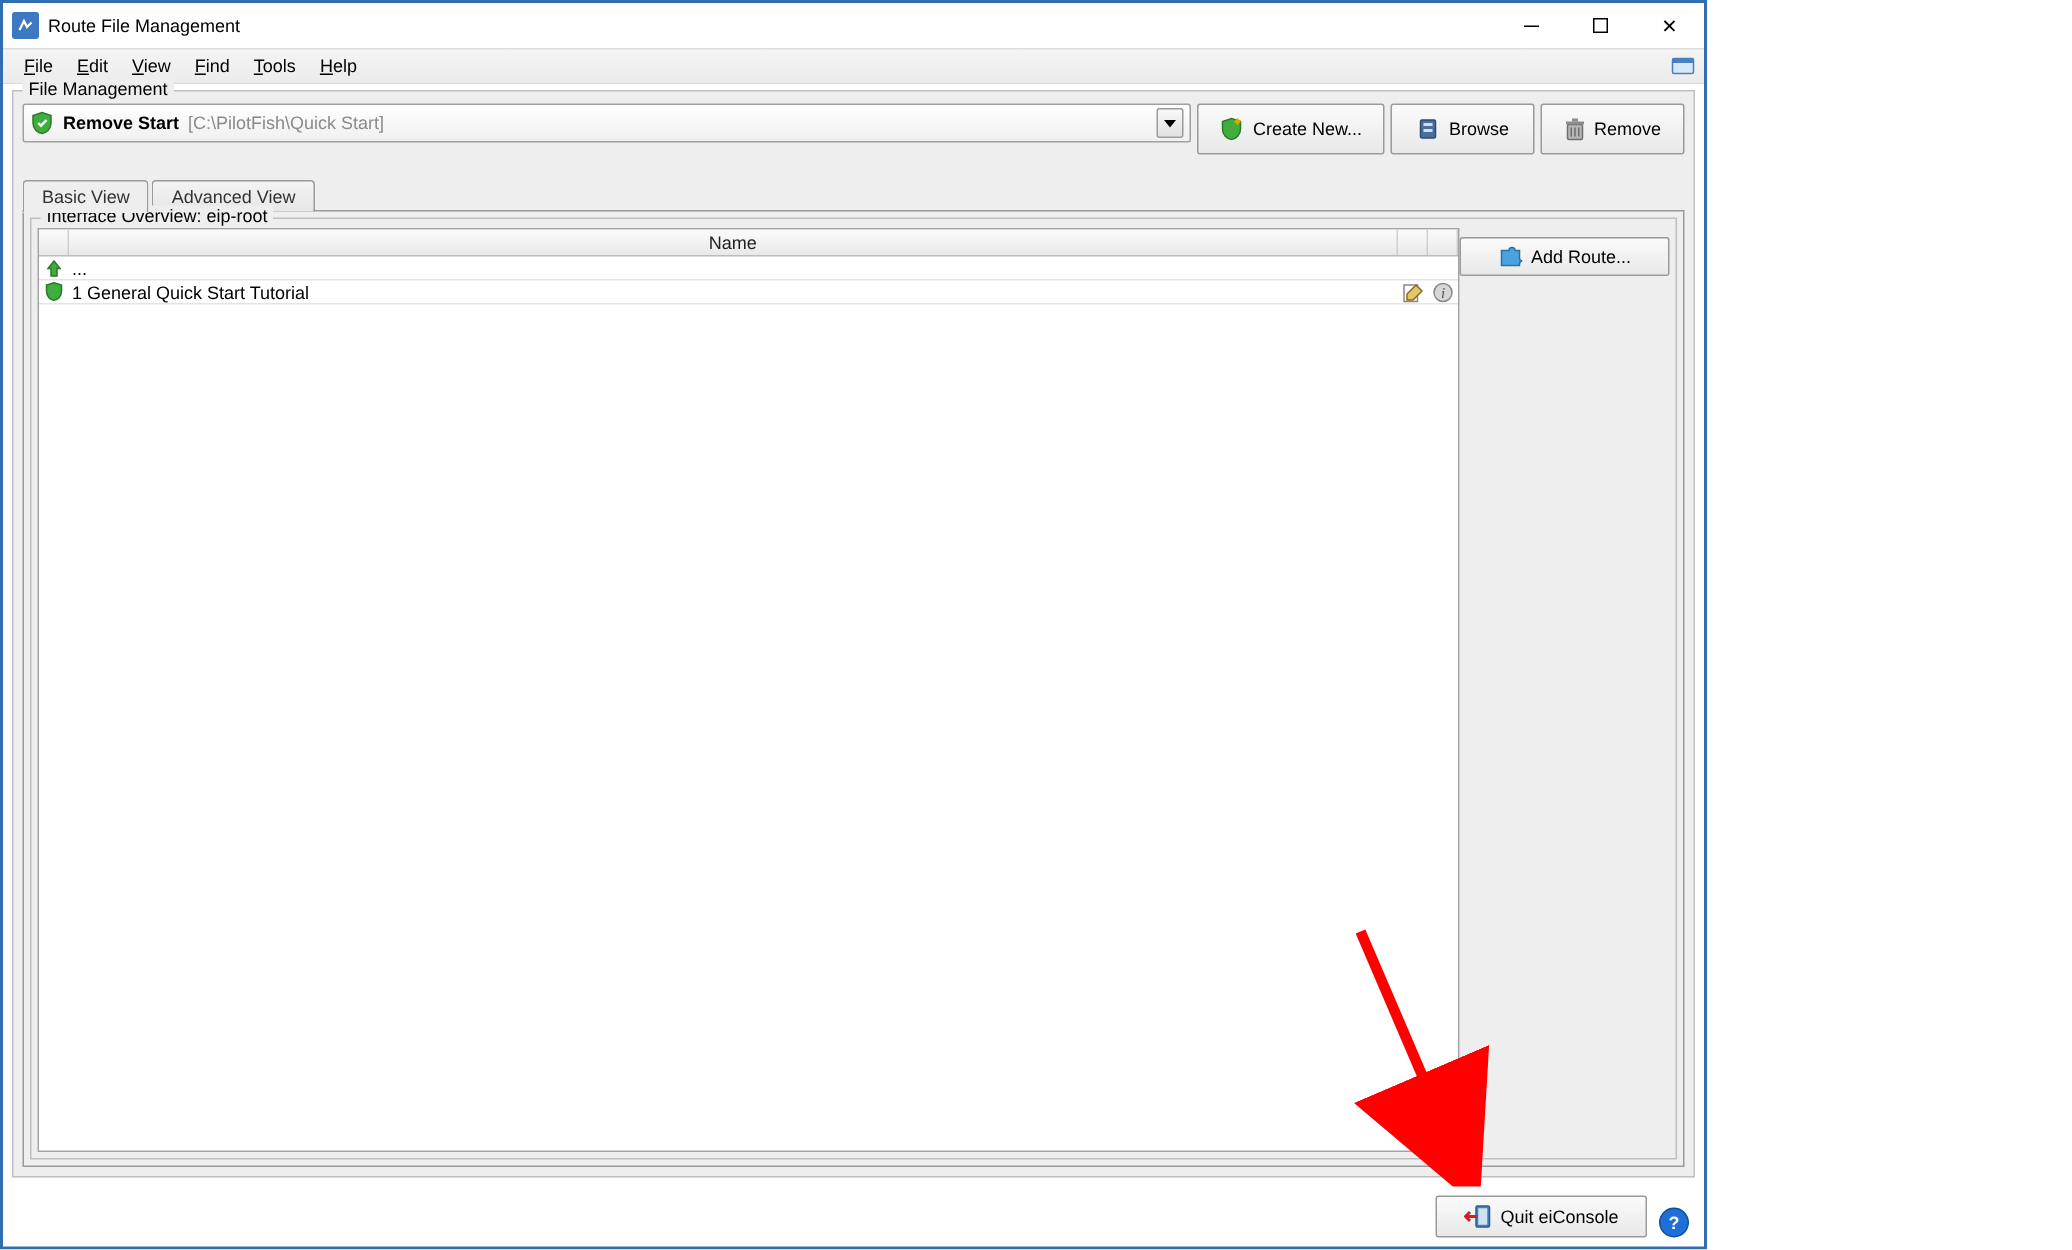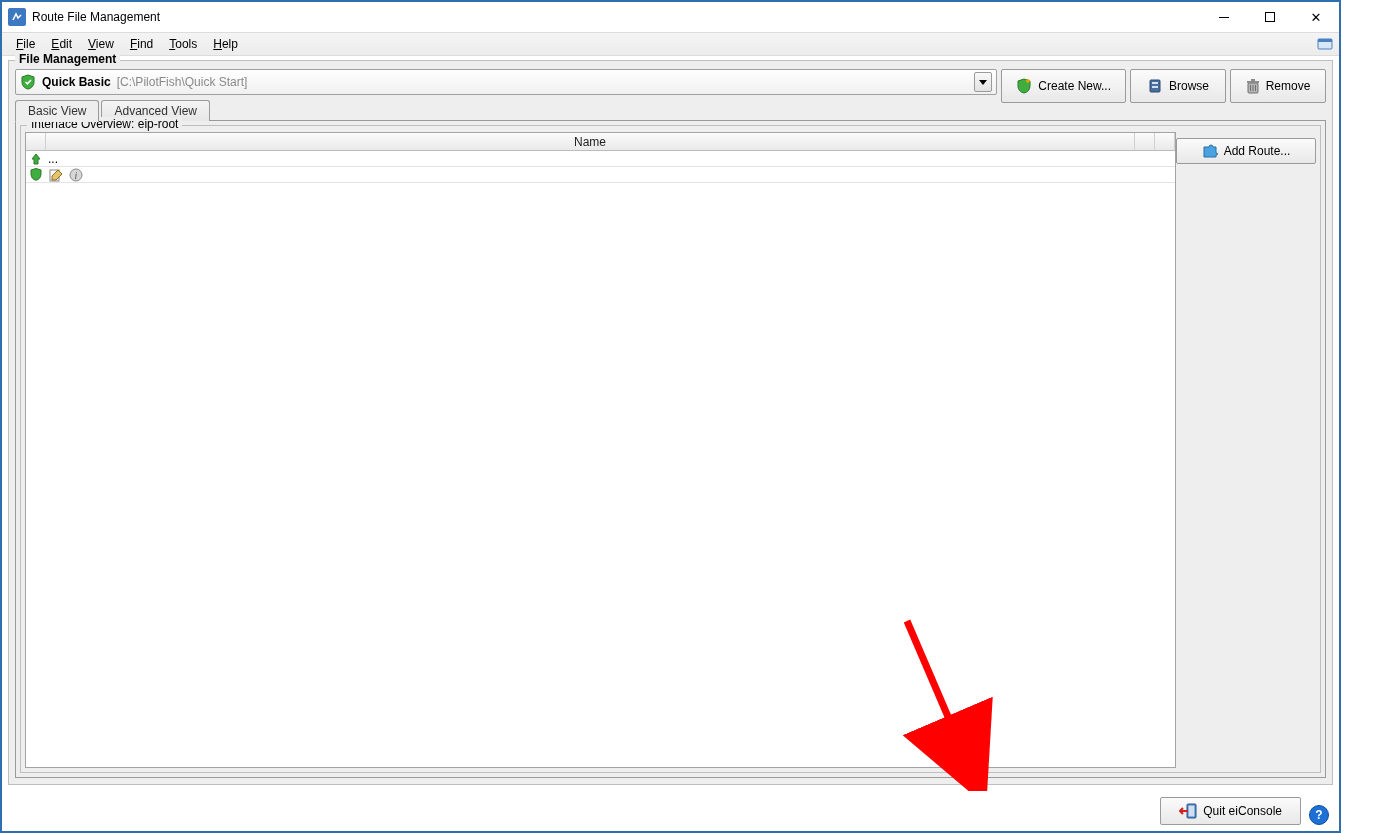--- a/index.html
+++ b/index.html
@@ -6,21 +6,21 @@
   html, body {
     margin: 0; padding: 0;
     font-family: Tahoma, "Segoe UI", sans-serif;
     font-size: 12px;
     background: #fff;
     width: 1381px; height: 833px;
     overflow: hidden;
   }
   .window {
     border: 2px solid #2f6fb0;
-    width: 1341px; height: 833px;
+    width: 1138px; height: 833px;
     display: flex; flex-direction: column;
     background: #fff;
   }
   
   .titlebar {
     height: 30px;
     display: flex; align-items: center;
     background: #fff;
     padding: 0 0 0 6px;
   }
@@ -70,21 +70,21 @@
     padding: 8px 6px 6px 6px;
     position:relative;
     flex:1;
     display:flex; flex-direction:column;
     background:#eeeeee;
   }
   .fm-fieldset > .legend {
     position:absolute; top:-9px; left:6px;
     background:#eeeeee;
     padding:0 4px;
-    font-weight:bold;
+    font-weight:normal;
   }
 
   
   .toprow { display:flex; gap:4px; align-items:stretch; height:26px; }
   .path-combo {
     flex:1;
     display:flex; align-items:center;
     border:1px solid #a0a0a0;
     background: linear-gradient(#ffffff,#f0f0f0);
     border-radius:2px;
@@ -113,21 +113,21 @@
     border-radius:2px;
     display:flex;align-items:center;justify-content:center;
     gap:6px;
     padding:16px 14px;
     cursor:default;
     white-space:nowrap;
   }
   .toprow .btn { min-width:96px; }
 
   
-  .tabs { display:flex; margin-top:4px; gap:0; position:relative; top:1px; }
+  .tabs { display:flex; margin-top:24px; gap:0; position:relative; top:1px; }
   .tab {
     border:1px solid #9a9a9a;
     border-bottom:none;
     background:linear-gradient(#f4f4f4,#e6e6e6);
     border-radius:3px 3px 0 0;
     padding:3px 12px;
     margin-right:2px;
     color:#333;
     cursor:default;
   }
@@ -271,21 +271,21 @@
       <div class="legend">File Management</div>
 
       <div class="toprow">
         <div class="path-combo">
           <span class="shield">
             <svg width="16" height="16" viewBox="0 0 16 16">
                 <path d="M8 1 L14 3 V8 C14 12 11 14.5 8 15 C5 14.5 2 12 2 8 V3 Z" fill="#3fae3f" stroke="#2a7a2a"></path>
                 <path d="M5.5 8 L7.3 9.8 L11 6" stroke="#fff" stroke-width="1.6" fill="none"></path>
               </svg>
           </span>
-          <span class="label-bold">Quick Basic</span>
+          <span class="label-bold">Remove Start</span>
           <span class="label-path">[C:\PilotFish\Quick Start]</span>
           <div class="dropdown-btn"></div>
         </div>
         <div class="btn">
           <span>
             <svg width="16" height="16" viewBox="0 0 16 16">
                 <path d="M8 1 L14 3 V8 C14 12 11 14.5 8 15 C5 14.5 2 12 2 8 V3 Z" fill="#3fae3f" stroke="#2a7a2a"></path>
                 <rect x="10" y="0" width="6" height="6" fill="none"></rect>
                 <path d="M12 1 V5 M10 3 H14" stroke="#e6a400" stroke-width="1.6"></path>
               </svg>
@@ -344,20 +344,21 @@
               <div class="cell-act"></div>
               <div class="cell-act"></div>
             </div>
 
             <div class="trow">
               <div class="cell-icon">
                 <svg width="12" height="13" viewBox="0 0 12 13">
                     <path d="M6 0.5 L11 2 V6 C11 9.5 8.6 11.8 6 12.2 C3.4 11.8 1 9.5 1 6 V2 Z" fill="#3fae3f" stroke="#2a7a2a"></path>
                   </svg>
               </div>
+              <div class="cell-name">1 General Quick Start Tutorial</div>
               <div class="cell-act">
                 <svg width="14" height="14" viewBox="0 0 14 14">
                     <rect x="1" y="2" width="9" height="11" fill="#fff" stroke="#888"></rect>
                     <path d="M9 2 L13 6 L7 12 L3 12 L3 8 Z" fill="#e6c56a" stroke="#8a6d1b"></path>
                   </svg>
               </div>
               <div class="cell-act">
                 <svg width="14" height="14" viewBox="0 0 14 14">
                     <circle cx="7" cy="7" r="6" fill="#d7d7d7" stroke="#8a8a8a"></circle>
                     <text x="7" y="10.5" font-size="10" text-anchor="middle" fill="#555" font-family="Georgia" font-style="italic">i</text>

